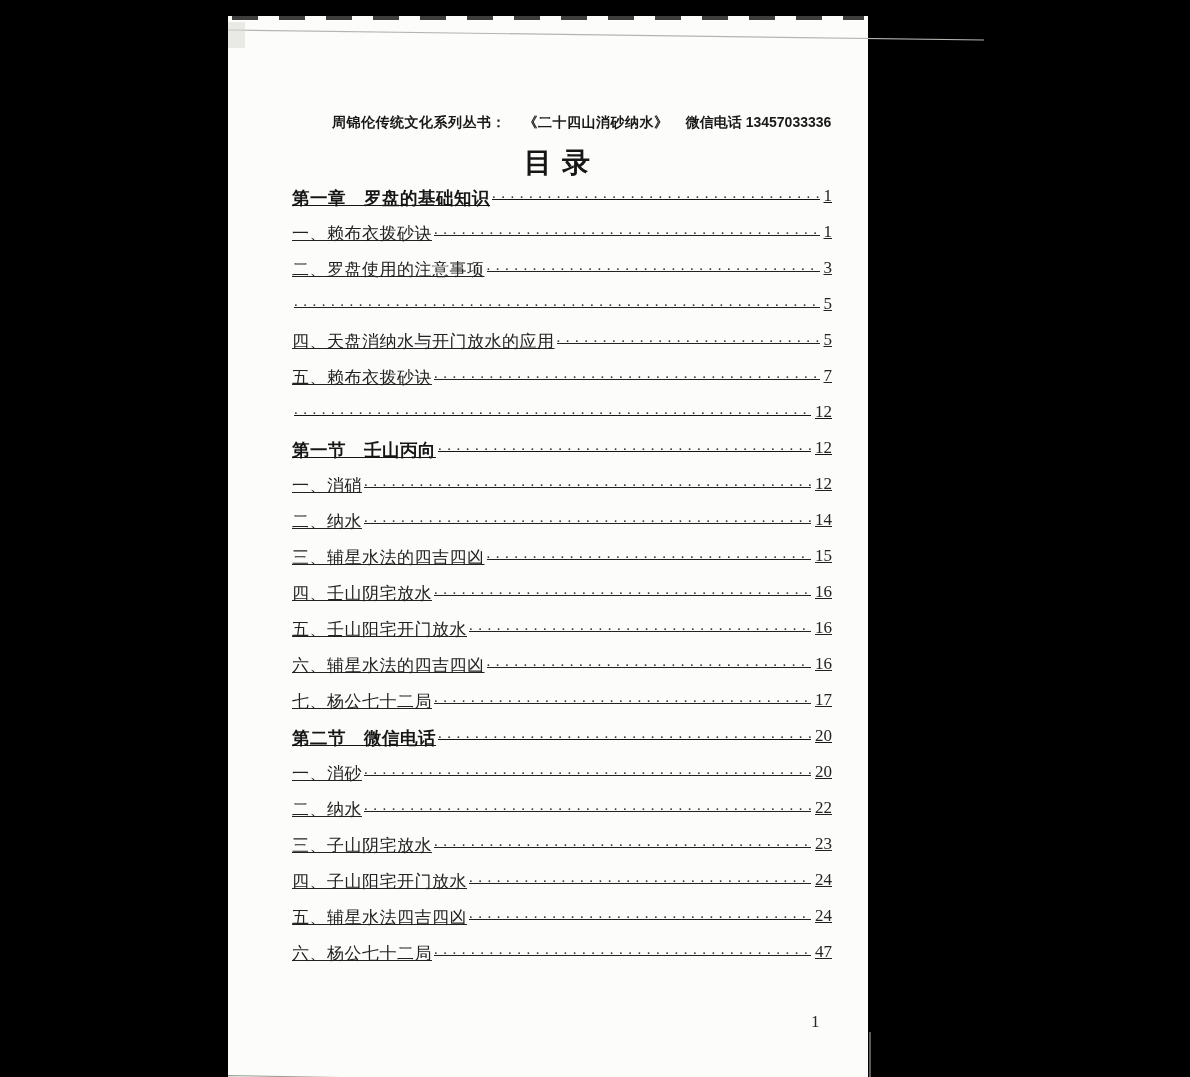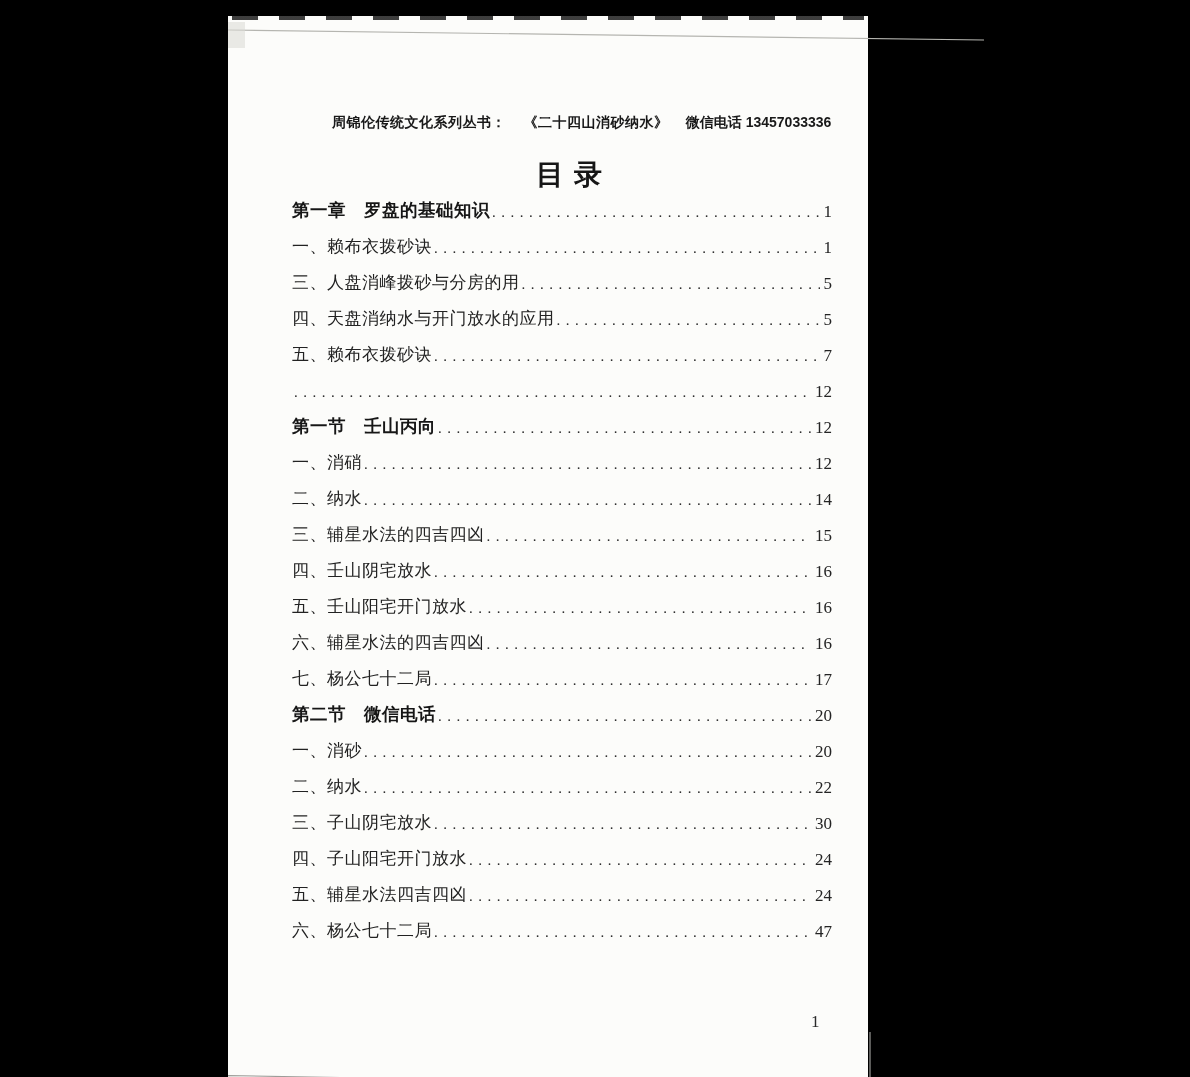--- a/index.html
+++ b/index.html
@@ -22,29 +22,29 @@
   .hdr{
     position:absolute;left:104px;top:97px;width:600px;
     font-family:"Liberation Sans","DejaVu Sans",sans-serif;
     font-weight:700;font-size:14px;line-height:18px;letter-spacing:.5px;
     white-space:nowrap;color:#191919;
   }
   .hdr span{margin-right:13px;}
   .hdr .contact{letter-spacing:0;}
   
   .ttl{
-    position:absolute;left:64px;top:128px;width:540px;margin:12px;
+    position:absolute;left:64px;top:128px;width:540px;margin:0;
     text-align:center;font-size:28px;font-weight:700;letter-spacing:10px;
     color:#161616;
   }
   
   .toc{position:absolute;left:64px;top:170px;width:540px;}
   .row{
-    display:flex;align-items:flex-end;height:36px;
-    font-size:17px;color:#222;white-space:nowrap;
+    display:flex;align-items:flex-start;height:36px;
+    font-size:17px;color:#222;white-space:nowrap;text-decoration:underline;
   }
   .row.bold{font-weight:700;font-size:17.5px;color:#161616;}
   .row .t{flex:0 0 auto;letter-spacing:.5px;}
   .row .leader{
     flex:1 1 auto;overflow:hidden;position:relative;top:-1px;
     font-size:15px;letter-spacing:5.5px;font-weight:400;color:#2b2b2b;
     margin:0 4px 0 2px;
   }
   .row .leader::after{
     content:"..........................................................................................................................................";
@@ -87,23 +87,27 @@
     <span class="leader"></span>
     <span class="p">1</span>
   </div>
 
   <div class="row">
     <span class="t">一、赖布衣拨砂诀</span>
     <span class="leader"></span>
     <span class="p">1</span>
   </div>
 
-
-  <div class="row">
-    <span class="t">三、人盘消峰拨砂与分房的用</span>
+  <div class="row">
+    <span class="t">二、罗盘使用的注意事项</span>
+    <span class="leader"></span>
+    <span class="p">3</span>
+  </div>
+
+  <div class="row">
     <span class="leader"></span>
     <span class="p">5</span>
   </div>
 
   <div class="row">
     <span class="t">四、天盘消纳水与开门放水的应用</span>
     <span class="leader"></span>
     <span class="p">5</span>
   </div>
 
@@ -180,21 +184,21 @@
 
   <div class="row">
     <span class="t">二、纳水</span>
     <span class="leader"></span>
     <span class="p">22</span>
   </div>
 
   <div class="row">
     <span class="t">三、子山阴宅放水</span>
     <span class="leader"></span>
-    <span class="p">30</span>
+    <span class="p">23</span>
   </div>
 
   <div class="row">
     <span class="t">四、子山阳宅开门放水</span>
     <span class="leader"></span>
     <span class="p">24</span>
   </div>
 
   <div class="row">
     <span class="t">五、辅星水法四吉四凶</span>

